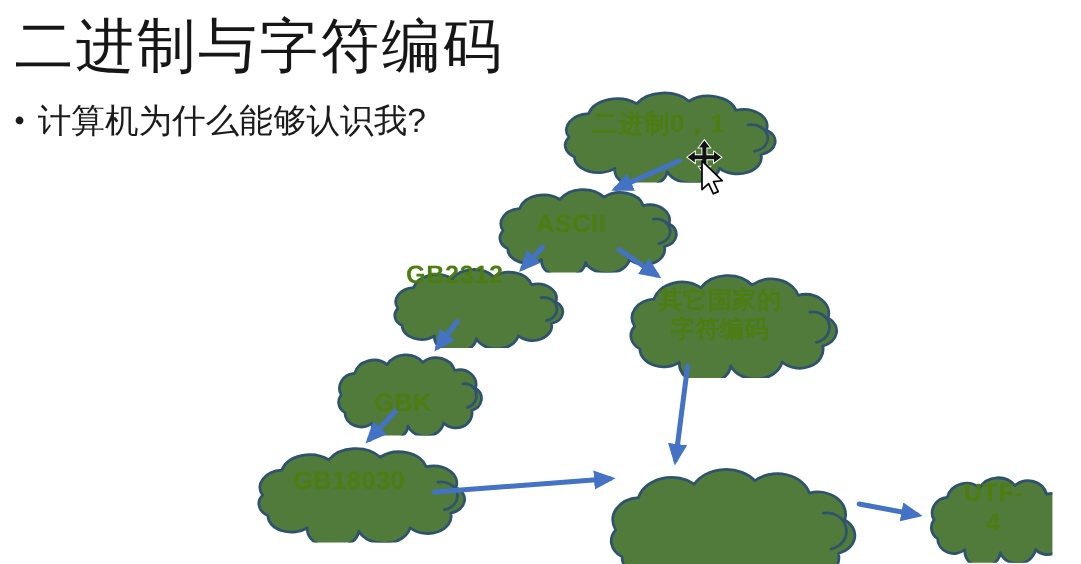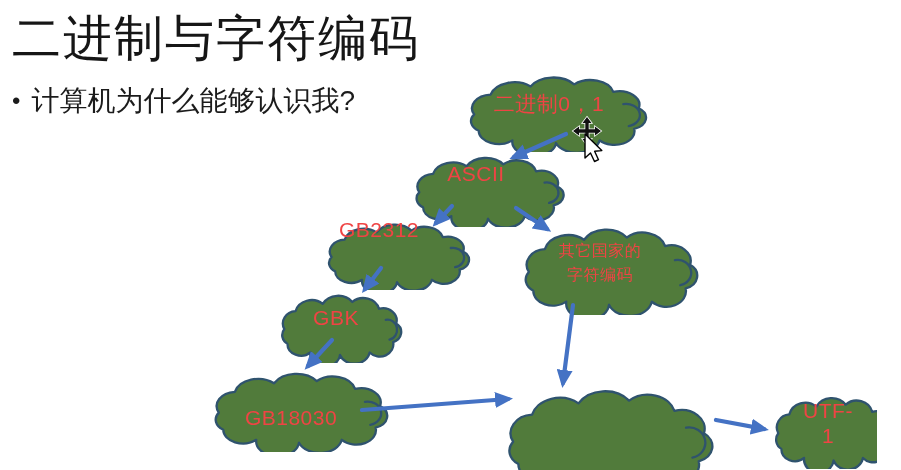--- a/index.html
+++ b/index.html
@@ -22,25 +22,25 @@
     fill:#517b3b;stroke:#2f536e;stroke-width:2.3;vector-effect:non-scaling-stroke;
     stroke-linejoin:round;
   }
   .cloud-curl{
     fill:none;stroke:#2f536e;stroke-width:2.3;vector-effect:non-scaling-stroke;
     stroke-linecap:round;
   }
   .edge{stroke:#4472c4;stroke-width:4.2;fill:none;stroke-linecap:round;}
   .node-label{
     position:absolute;transform:translate(-50%,-50%);
-    color:#ef4444;font-weight:normal;text-align:center;white-space:pre-line;
+    color:#4d7c0f;font-weight:bold;text-align:center;white-space:pre-line;
     letter-spacing:0.5px;line-height:1.18;
   }
   .fs21{font-size:21px;}
-  .fs20{font-size:16px;line-height:24px;}
+  .fs20{font-size:20px;line-height:24px;}
 </style>
 </head>
 <body>
 
 <div class="slide">
 
   <div class="slide-title">二进制与字符编码</div>
 
   <div class="bullet-line">
     <span class="bullet-marker">•</span>
@@ -89,21 +89,21 @@
 
     <g transform="translate(587,131)">
       <path d="M0,-14 L4.5,-8 L1.7,-8 L1.7,-1.7 L8,-1.7 L8,-4.5 L14,0 L8,4.5 L8,1.7 L1.7,1.7 L1.7,8 L4.5,8 L0,14 L-4.5,8 L-1.7,8 L-1.7,1.7 L-8,1.7 L-8,4.5 L-14,0 L-8,-4.5 L-8,-1.7 L-1.7,-1.7 L-1.7,-8 L-4.5,-8 Z" fill="#111111" stroke="#ffffff" stroke-width="1.6" paint-order="stroke"></path>
     </g>
     <g transform="translate(585,134)">
       <path d="M0,0 L0,24 L5.5,19 L9.5,27.5 L13.5,25.7 L9.6,17.3 L16.8,16.6 Z" fill="#ffffff" stroke="#000000" stroke-width="1.4" stroke-linejoin="round"></path>
     </g>
   </svg>
 
   <div class="node-label fs21" style="left:549px;top:104px;">二进制0，1</div>
-  <div class="node-label fs21" style="left:476px;top:174px;">ASCII</div>
+  <div class="node-label fs21" style="left:476px;top:188px;">ASCII</div>
   <div class="node-label fs21" style="left:379px;top:230px;">GB2312</div>
   <div class="node-label fs20" style="left:600px;top:263px;">其它国家的
 字符编码</div>
-  <div class="node-label fs21" style="left:336px;top:318px;">GBK</div>
-  <div class="node-label fs21" style="left:291px;top:402px;margin-top:16px;">GB18030</div>
-  <div class="node-label fs21" style="left:828px;top:424px;">UTF-1</div>
+  <div class="node-label fs21" style="left:336px;top:337px;">GBK</div>
+  <div class="node-label fs21" style="left:291px;top:402px;">GB18030</div>
+  <div class="node-label fs21" style="left:828px;top:424px;">UTF-4</div>
 
 </div>
 
 </body></html>

